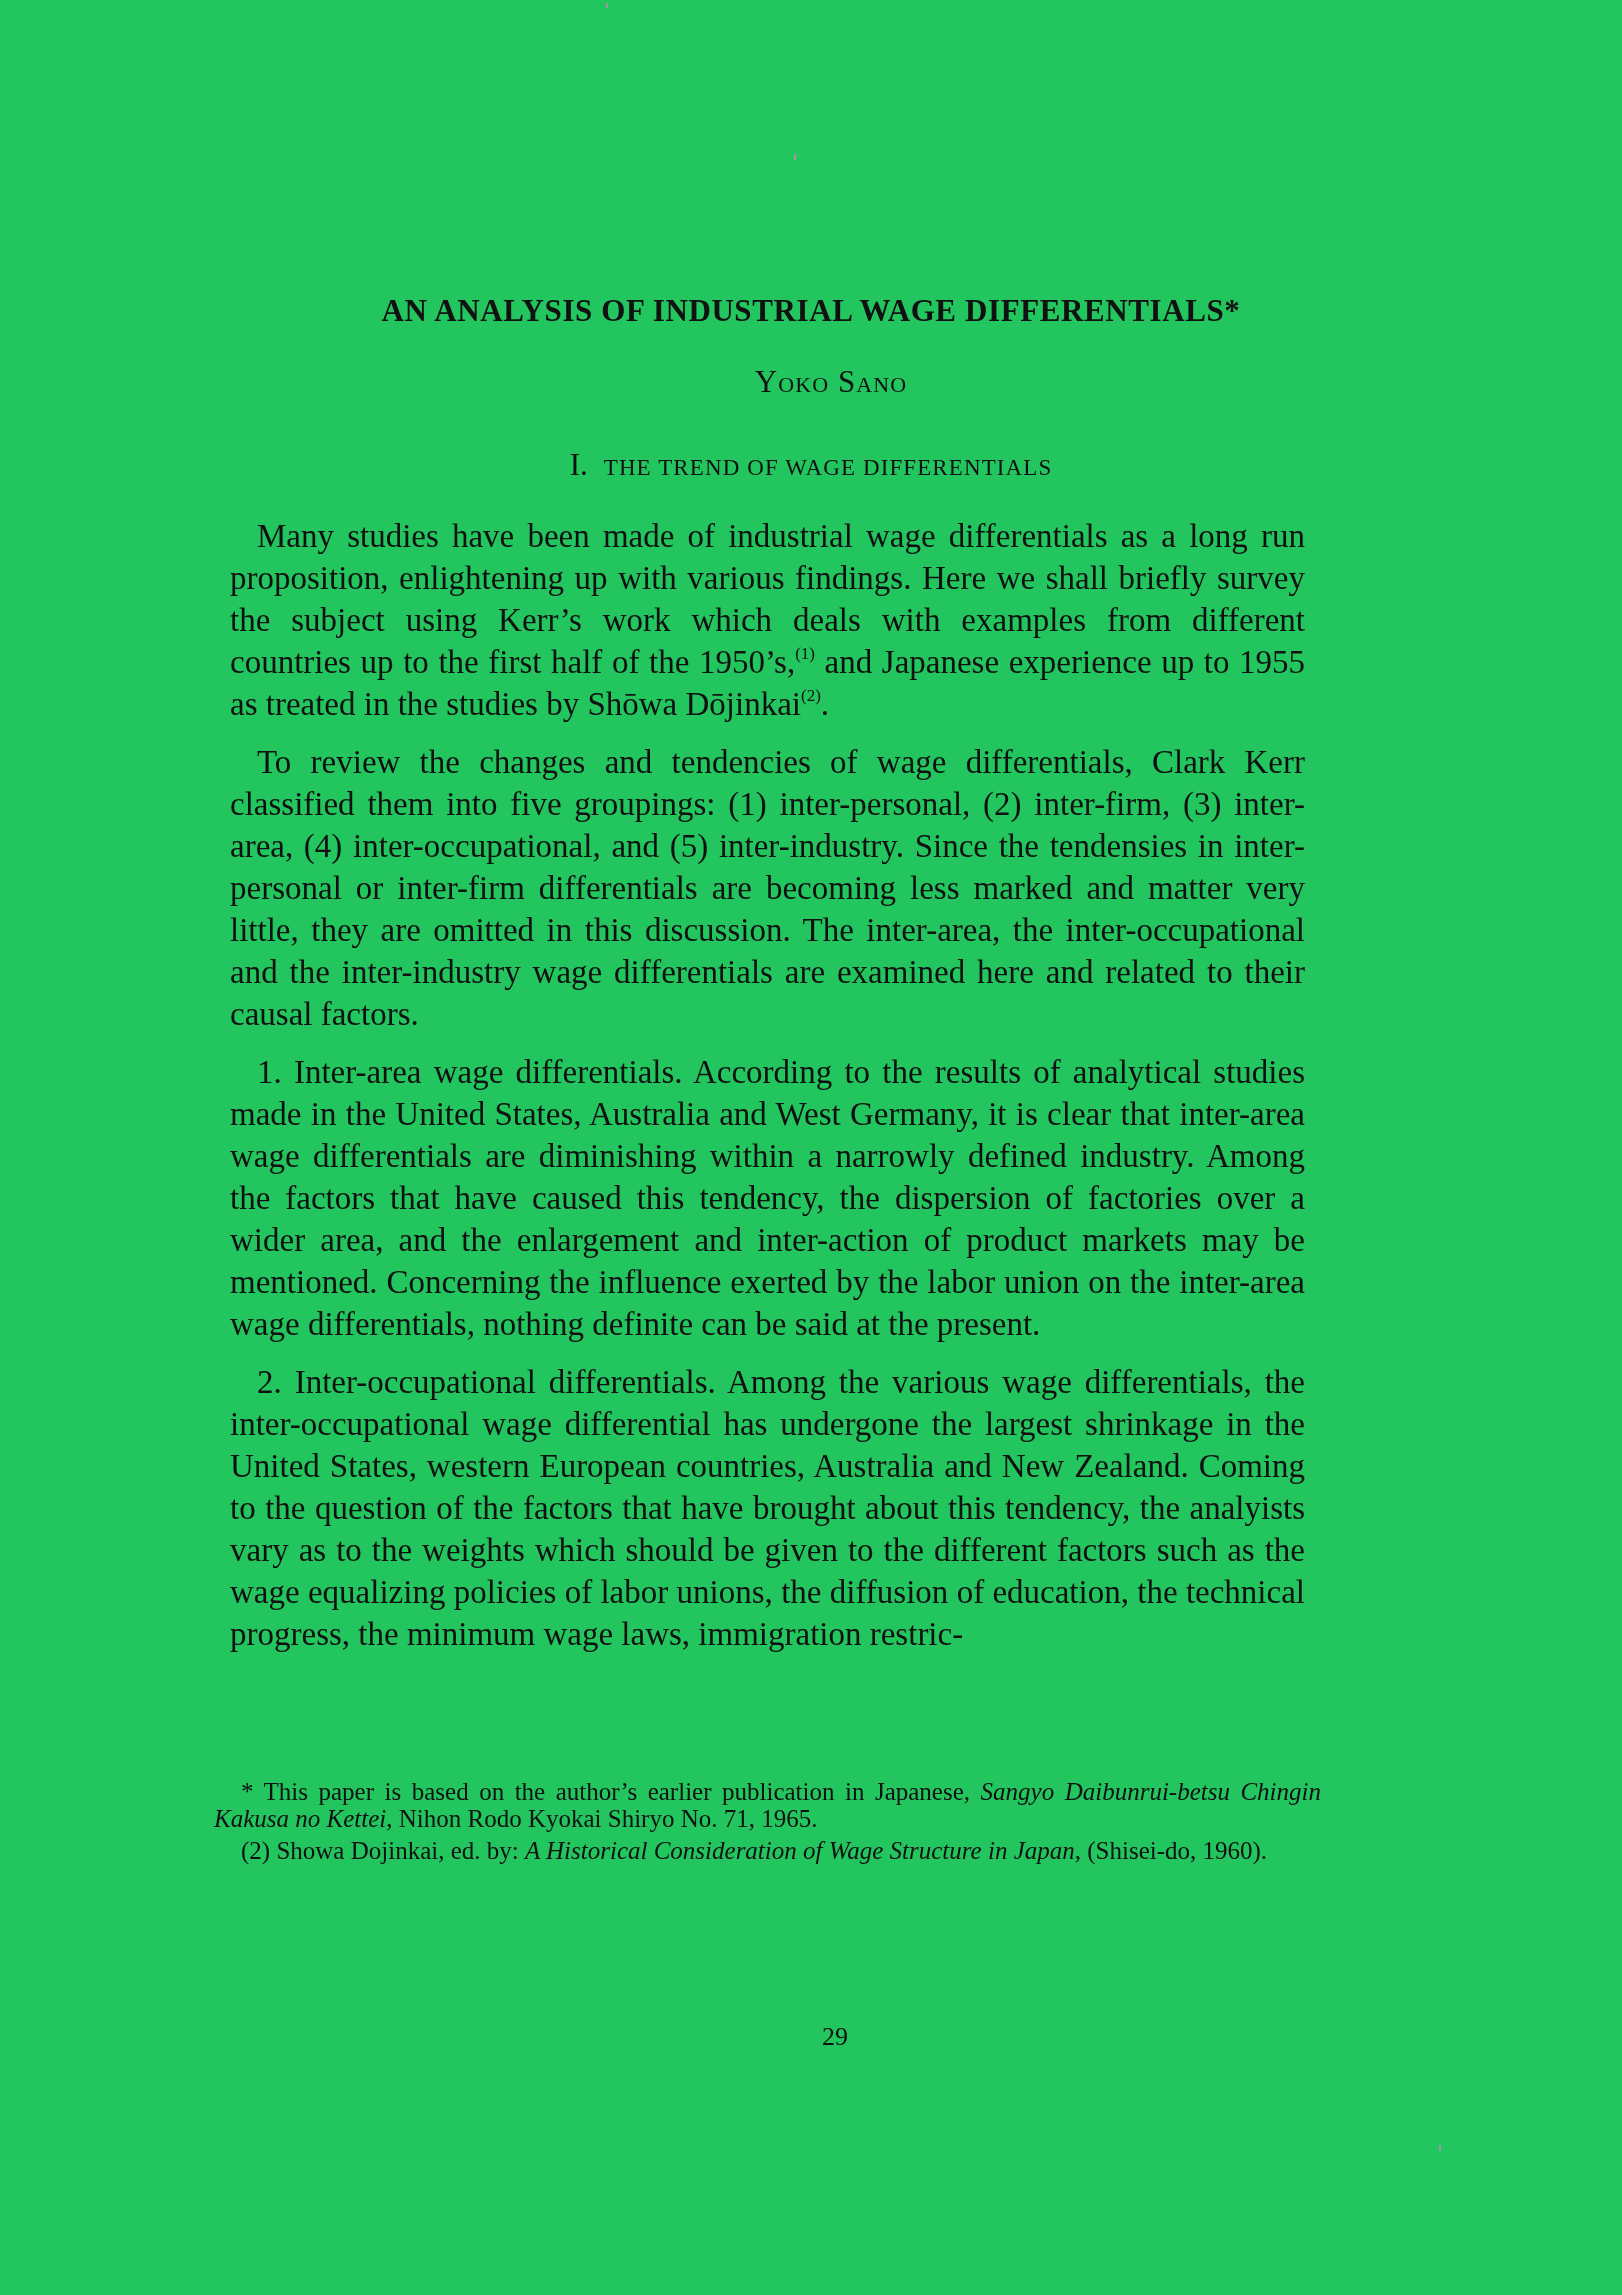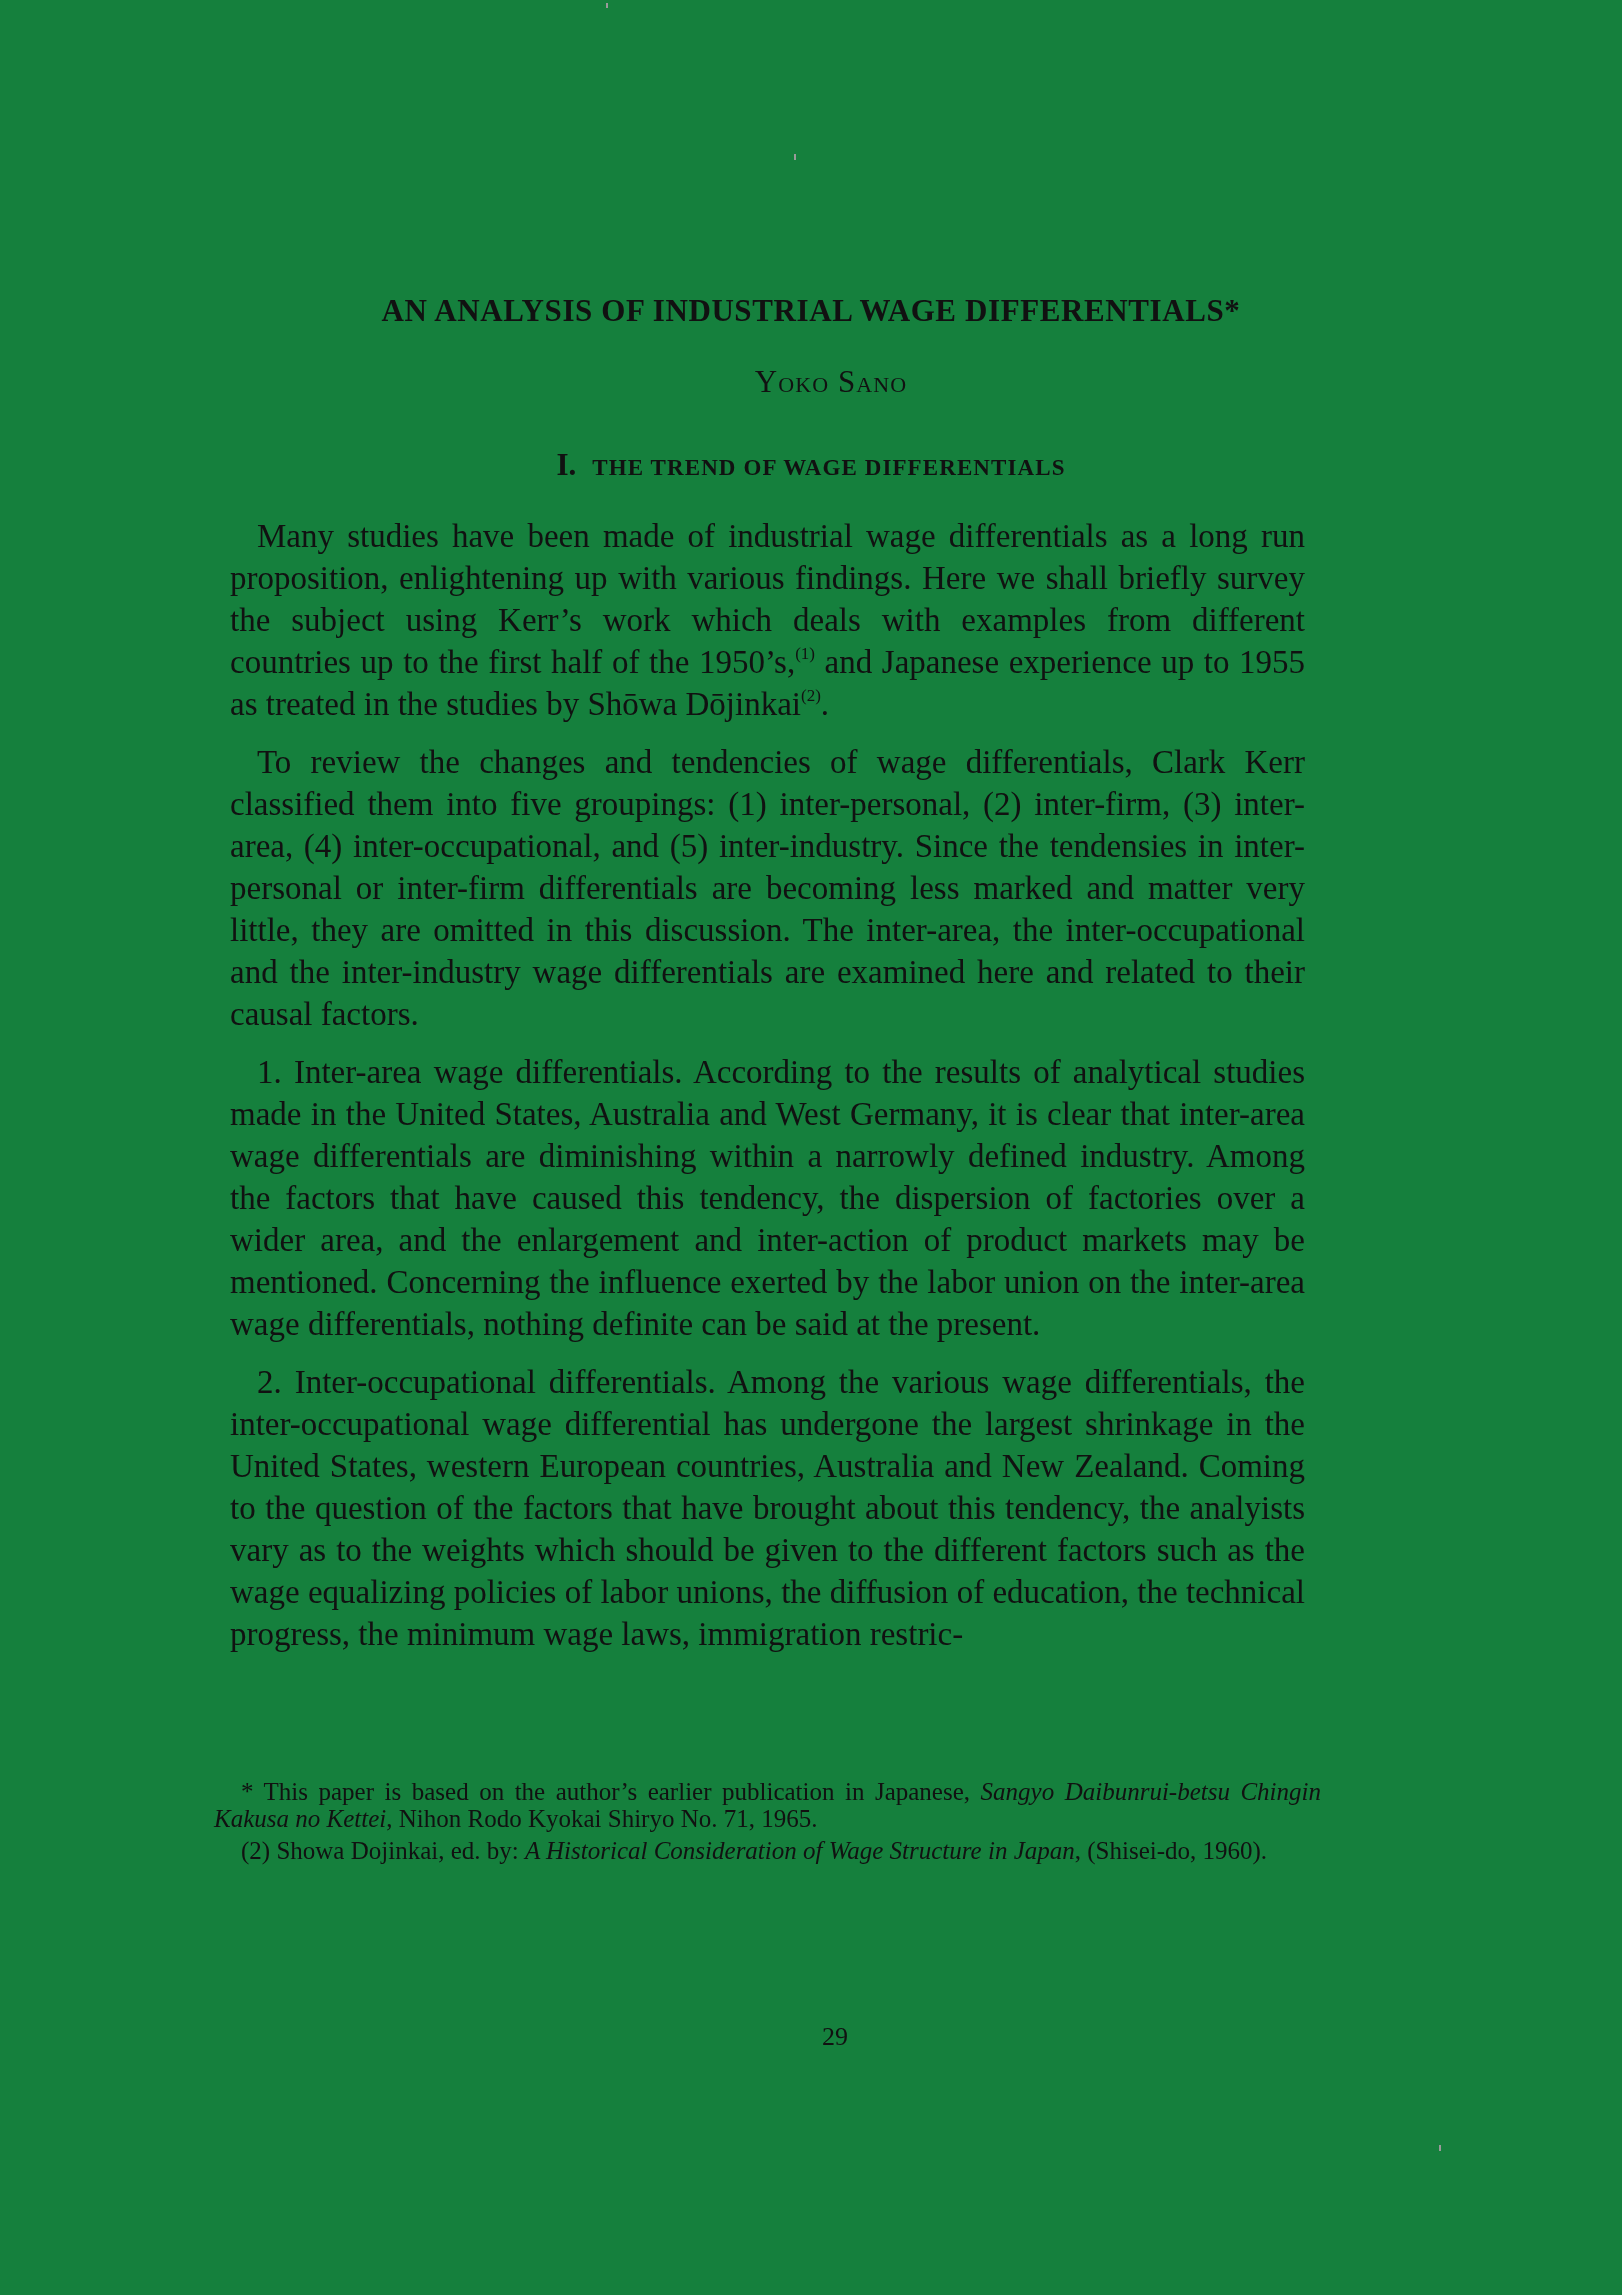--- a/index.html
+++ b/index.html
@@ -1,24 +1,24 @@
 <!DOCTYPE html>
 <html style="font-size:9px"><head>
 <meta charset="utf-8">
 <style>
   html, body { margin: 0; padding: 0; background: #ffffff; }
   body { width: 1622px; height: 2295px; position: relative; overflow: hidden;
          font-family: "Liberation Serif", "DejaVu Serif", serif; color: #111111; }
-  .page { position: absolute; left: 0; top: 0; width: 1622px; height: 2295px; background: #15803d; }
+  .page { position: absolute; left: 0; top: 0; width: 1622px; height: 2295px; background: #22c55e; }
   .title { position: absolute; top: 293px; left: 0; width: 1622px; text-align: center;
            font-size: 31px; font-weight: bold; letter-spacing: 0.6px; }
   .author { position: absolute; top: 364px; left: 0; width: 1622px; text-align: center;
             font-size: 31px; font-variant: small-caps; letter-spacing: 1.1px; padding-left: 20px; }
   .section { position: absolute; top: 447px; left: 0; width: 1622px; text-align: center;
-             font-size: 31px; font-weight: bold; }
+             font-size: 31px; }
   .section .num { margin-right: 16px; }
   .section .sc { font-size: 23px; letter-spacing: 1.1px; }
   .body { position: absolute; top: 499px; left: 214px; width: 1107px;
           font-size: 33px; line-height: 42px; text-align: justify; }
   .body p { margin: 16px; text-indent: 27px; }
   .body sup { font-size: 17px; vertical-align: 13.7px; line-height: 0; }
   .footnotes { position: absolute; top: 1778px; left: 214px; width: 1107px;
                font-size: 25px; line-height: 27px; text-align: justify; }
   .footnotes p { margin: 0 0 4.6px 0; text-indent: 27px; }
   .footnotes i { font-style: italic; }

